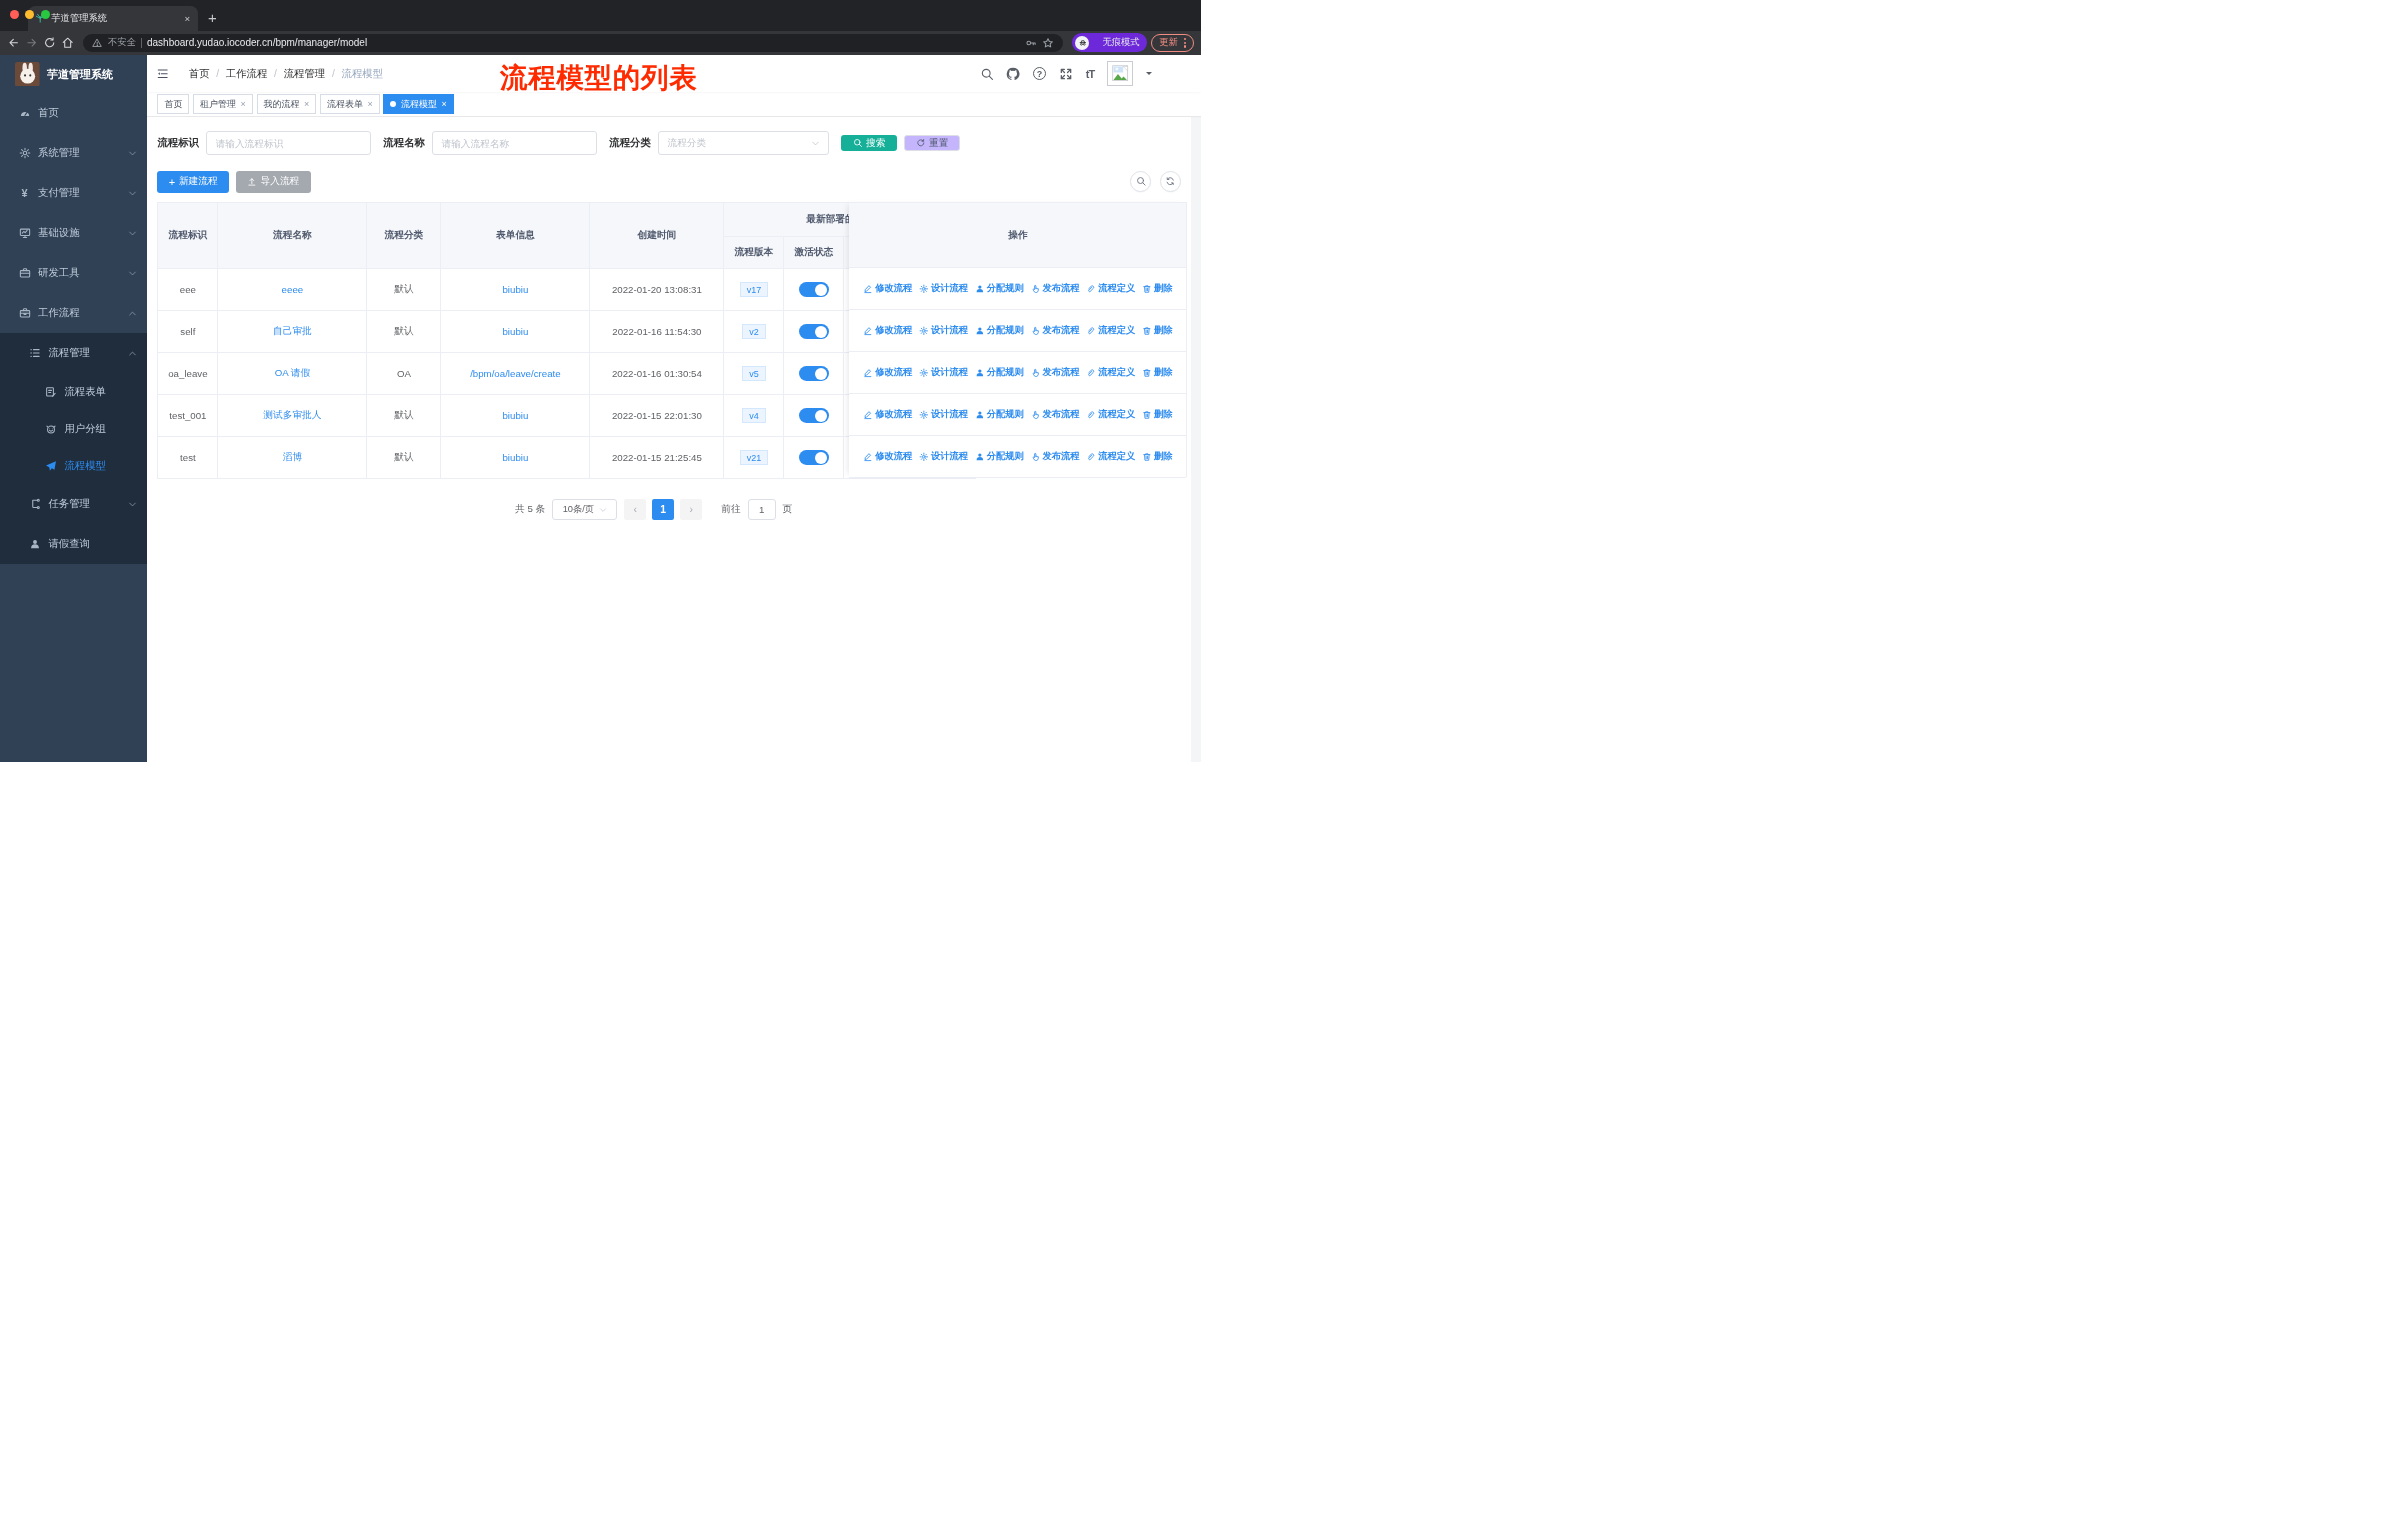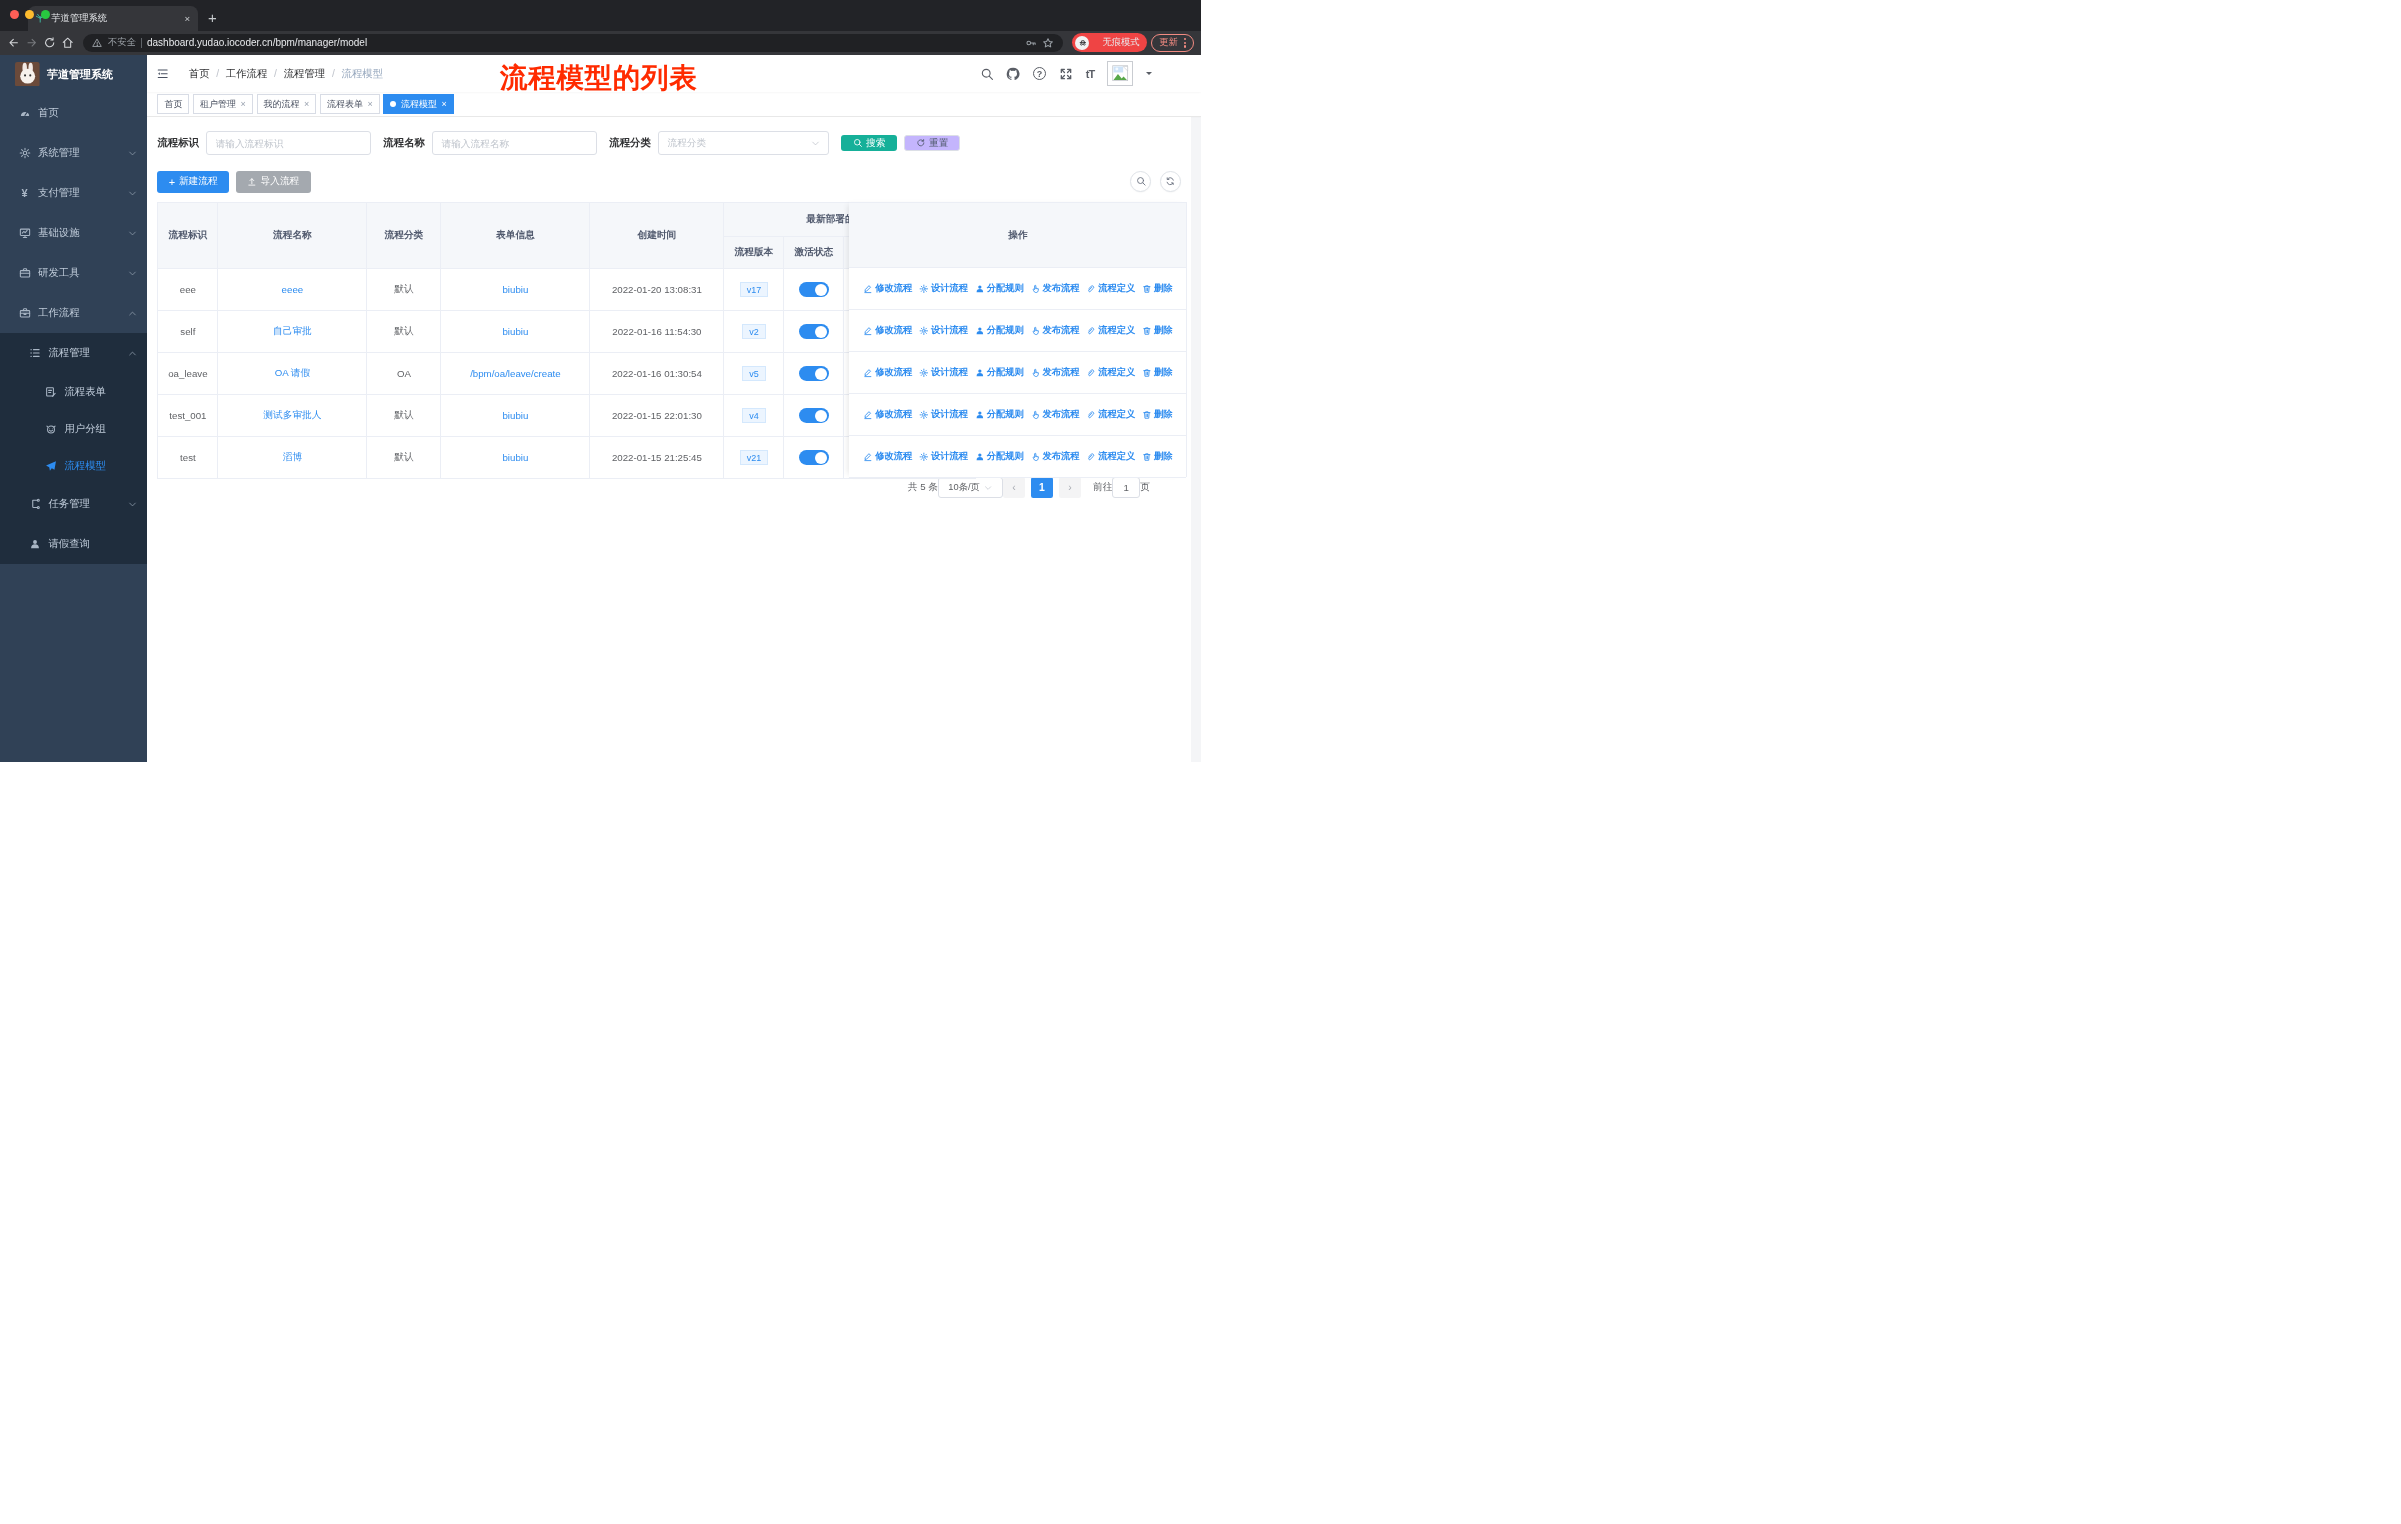--- a/index.html
+++ b/index.html
@@ -16,21 +16,21 @@
   .tab .close { margin-left:auto; color:#c7cacd; font-size:9.7px; }
   .newtab { color:#c7cacd; font-size:15px; margin:0 0 4.5px 10.4px; }
   .toolbar { height:24.6px; background:#35363a; display:flex; align-items:center; padding:0 7.4px; gap:4.5px;text-align:right; }
   .navic { color:#d5d7da; width:13.4px; height:13.4px; flex:0 0 auto; }
   .navic.dim { color:#77797d; }
   .urlbar { flex:1; height:18.6px; margin:0 4.5px; background:#202124; border-radius:9.7px; display:flex;
     align-items:center; padding:0 9px; gap:5.2px; color:#9aa0a6; font-size:9.3px; }
   .urlbar .sep { width:0.7px; height:10.4px; background:#5f6368; }
   .urlbar .url { color:#e8eaed; font-size:10px; }
   .urlbar .sp { flex:1; }
-  .chip { height:19.4px; background:#ef4444; border-radius:9.7px; display:flex; align-items:center;
+  .chip { height:19.4px; background:#6d28d9; border-radius:9.7px; display:flex; align-items:center;
     padding:0 7.4px 0 3px; gap:13px; color:#e8eaed; font-size:9.3px; }
   .incircle { width:14px; height:14px; border-radius:50%; background:#f1f3f4; display:flex; align-items:center; justify-content:center; color:#202124; }
   .update { height:18.6px; border:0.7px solid #f28b82; border-radius:9.7px; display:flex; align-items:center;
     padding:0 6.7px; gap:6px; color:#f28b82; font-size:9.3px; }
   .dots { display:flex; flex-direction:column; gap:1.5px; }
   .dots span { width:2.2px; height:2.2px; border-radius:50%; background:#f28b82; }
 
   
   .app { display:flex; height:707px; }
   .sidebar { width:147px; background:#304156; flex:0 0 auto; color:#bfcbd9; }
@@ -102,21 +102,21 @@
   .toggle { width:30px; height:15px; border-radius:7.4px; background:#2d8cf0; position:relative; display:inline-block; cursor:pointer; }
   .toggle .knob { position:absolute; right:1.5px; top:1.5px; width:12px; height:12px; border-radius:50%; background:#fff; }
 
   .fixed-col { position:absolute; top:0; left:692px; right:0; bottom:0; box-shadow:-3.7px 0 6px -3px rgba(0,0,0,.10); border-right:0.7px solid #ebeef5; }
   .fhead { height:66px; background:#f5f7fa; border-top:0.7px solid #ebeef5; border-bottom:0.7px solid #ebeef5; color:#515a6e; font-weight:700; font-size:9.7px; display:flex; align-items:center; justify-content:center; }
   .arow { height:42px; background:#fff; border-bottom:0.7px solid #ebeef5; display:flex; align-items:center; justify-content:center; gap:6.7px; padding:0 4.5px;font-weight:bold; }
   .act { color:#2d8cf0; font-size:9.3px; display:flex; align-items:center; gap:2.2px; cursor:pointer; white-space:nowrap; }
   .act svg { width:9.7px; height:9.7px; }
 
   
-  .pager { display:flex; align-items:center; justify-content:flex-end; padding-right:41px; gap:0; font-size:9.7px; color:#606266; }
+  .pager { display:flex; align-items:center; justify-content:center; margin-top:22px; padding-right:41px; gap:7px; font-size:9.7px; color:#606266; }
   .psel { width:65px; height:21px; border:0.7px solid #dcdfe6; border-radius:3px; display:flex; align-items:center; justify-content:center; gap:4.5px; font-size:9.3px; color:#606266; }
   .pbtn { min-width:22px; height:21px; border-radius:2.2px; background:#f4f4f5; color:#a8abb2; display:flex; align-items:center; justify-content:center; font-size:10.4px; }
   .pbtn.cur { background:#2d8cf0; color:#fff; font-weight:700; }
   .pgroup { display:flex; gap:6px; align-items:center; }
   .ginput { width:28px; height:21px; border:0.7px solid #dcdfe6; border-radius:3px; text-align:center; font-size:9.7px; color:#606266; outline:none; }
 </style>
 </head>
 <body>
 
 <div>

